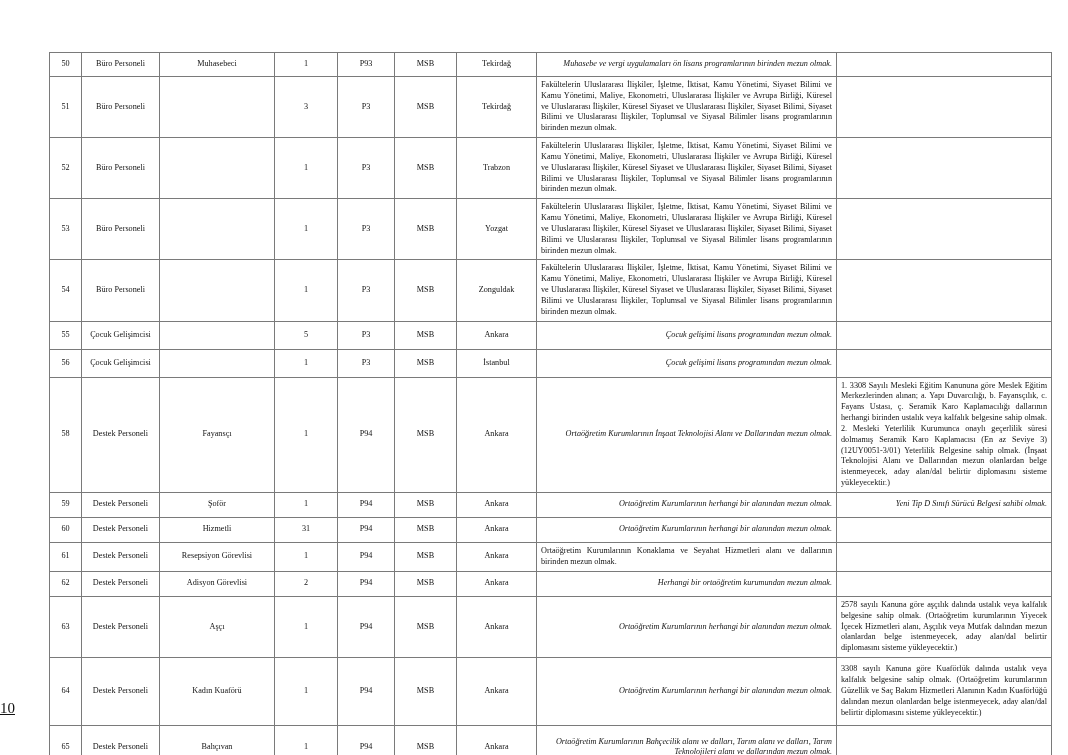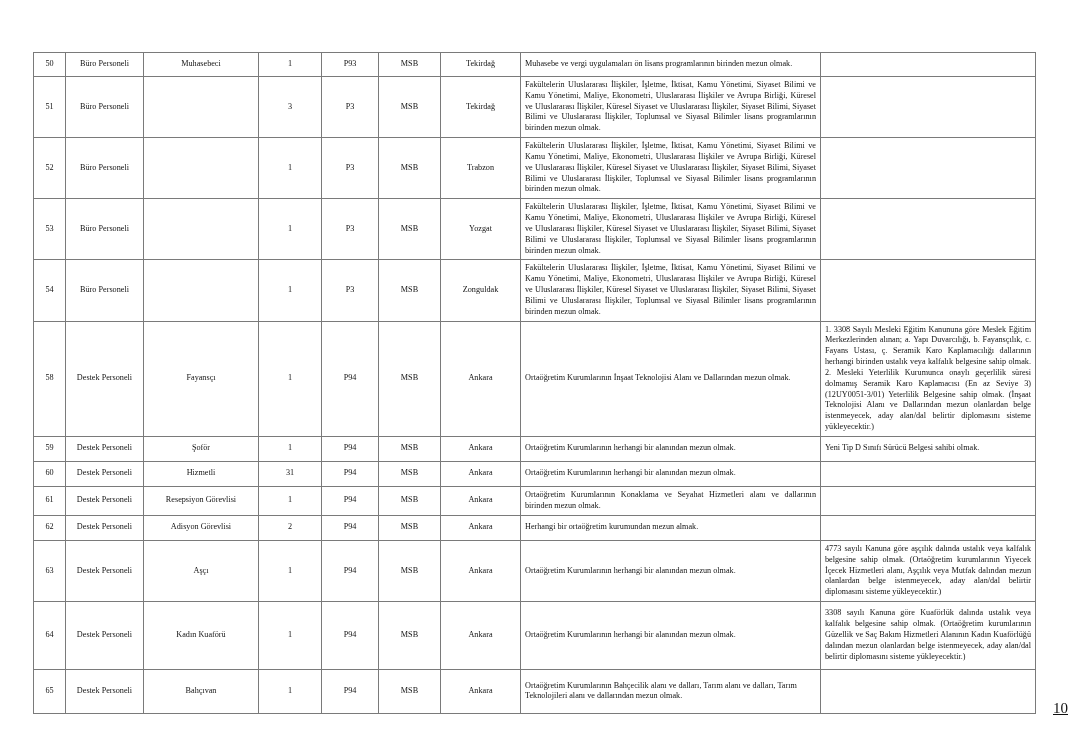--- a/index.html
+++ b/index.html
@@ -12,21 +12,21 @@
     height: 755px;
     font-family: "Liberation Serif", "DejaVu Serif", serif;
     color: #1a1a1a;
     -webkit-font-smoothing: antialiased;
   }
   .page {
     position: relative;
     width: 1068px;
     height: 755px;
     box-sizing: border-box;
-    padding: 52px 33px 0 33px;
+    padding: 52px 33px 0 49px;
   }
   table.listing {
     width: 1002px;
     border-collapse: collapse;
     table-layout: fixed;
     border: 1px solid #6f6f6f;
   }
   table.listing td {
     border: 1px solid #7a7a7a;
     padding: 3px 4px;
@@ -54,38 +54,39 @@
     padding-top: 4px;
     margin-top: 46px;
   }
   .just-mid {
     text-align: justify;
     text-justify: inter-word;
     vertical-align: middle;
     margin-top: 27px;
   }
   .lft {
-    text-align: left;
+    text-align: right;
     vertical-align: middle;
+    font-style: italic;
   }
   .note-cell {
     text-align: justify;
     text-justify: inter-word;
     vertical-align: top;
     padding-top: 4px;
     font-size: 8.2px;
     line-height: 1.3;
   }
 
   .page-number {
     position: absolute;
     left: 0;
     right: 0;
     top: 700px;
-    text-align: right;
+    text-align: left;
     font-size: 15px;
     color: #111;
     font-family: "Liberation Serif", "DejaVu Serif", serif;
     text-decoration: underline;
   }
 </style>
 </head>
 <body>
 
 <div class="page">
@@ -157,21 +158,43 @@
         <td class="ctr">Büro Personeli</td>
         <td class="ctr"></td>
         <td class="ctr">1</td>
         <td class="ctr">P3</td>
         <td class="ctr">MSB</td>
         <td class="ctr">Zonguldak</td>
         <td class="just">Fakültelerin Uluslararası İlişkiler, İşletme, İktisat, Kamu Yönetimi, Siyaset Bilimi ve Kamu Yönetimi, Maliye, Ekonometri, Uluslararası İlişkiler ve Avrupa Birliği, Küresel ve Uluslararası İlişkiler, Küresel Siyaset ve Uluslararası İlişkiler, Siyaset Bilimi, Siyaset Bilimi ve Uluslararası İlişkiler, Toplumsal ve Siyasal Bilimler lisans programlarının birinden mezun olmak.</td>
         <td class="note-cell"></td>
       </tr>
 
-
+      <tr style="height:28px;">
+        <td class="ctr">55</td>
+        <td class="ctr">Çocuk Gelişimcisi</td>
+        <td class="ctr"></td>
+        <td class="ctr">5</td>
+        <td class="ctr">P3</td>
+        <td class="ctr">MSB</td>
+        <td class="ctr">Ankara</td>
+        <td class="lft">Çocuk gelişimi lisans programından mezun olmak.</td>
+        <td class="note-cell"></td>
+      </tr>
+
+      <tr style="height:28px;">
+        <td class="ctr">56</td>
+        <td class="ctr">Çocuk Gelişimcisi</td>
+        <td class="ctr"></td>
+        <td class="ctr">1</td>
+        <td class="ctr">P3</td>
+        <td class="ctr">MSB</td>
+        <td class="ctr">İstanbul</td>
+        <td class="lft">Çocuk gelişimi lisans programından mezun olmak.</td>
+        <td class="note-cell"></td>
+      </tr>
 
 
       <tr style="height:110px;">
         <td class="ctr">58</td>
         <td class="ctr">Destek Personeli</td>
         <td class="ctr">Fayansçı</td>
         <td class="ctr">1</td>
         <td class="ctr">P94</td>
         <td class="ctr">MSB</td>
         <td class="ctr">Ankara</td>
@@ -229,21 +252,21 @@
 
       <tr style="height:60px;">
         <td class="ctr">63</td>
         <td class="ctr">Destek Personeli</td>
         <td class="ctr">Aşçı</td>
         <td class="ctr">1</td>
         <td class="ctr">P94</td>
         <td class="ctr">MSB</td>
         <td class="ctr">Ankara</td>
         <td class="lft">Ortaöğretim Kurumlarının herhangi bir alanından mezun olmak.</td>
-        <td class="note-cell">4773 sayılı Kanuna göre aşçılık dalında ustalık veya kalfalık belgesine sahip olmak. (Ortaöğretim kurumlarının Yiyecek İçecek Hizmetleri alanı, Aşçılık veya Mutfak dalından mezun olanlardan belge istenmeyecek, aday alan/dal belirtir diplomasını sisteme yükleyecektir.)</td>
+        <td class="note-cell">2578 sayılı Kanuna göre aşçılık dalında ustalık veya kalfalık belgesine sahip olmak. (Ortaöğretim kurumlarının Yiyecek İçecek Hizmetleri alanı, Aşçılık veya Mutfak dalından mezun olanlardan belge istenmeyecek, aday alan/dal belirtir diplomasını sisteme yükleyecektir.)</td>
       </tr>
 
       <tr style="height:68px;">
         <td class="ctr">64</td>
         <td class="ctr">Destek Personeli</td>
         <td class="ctr">Kadın Kuaförü</td>
         <td class="ctr">1</td>
         <td class="ctr">P94</td>
         <td class="ctr">MSB</td>
         <td class="ctr">Ankara</td>

